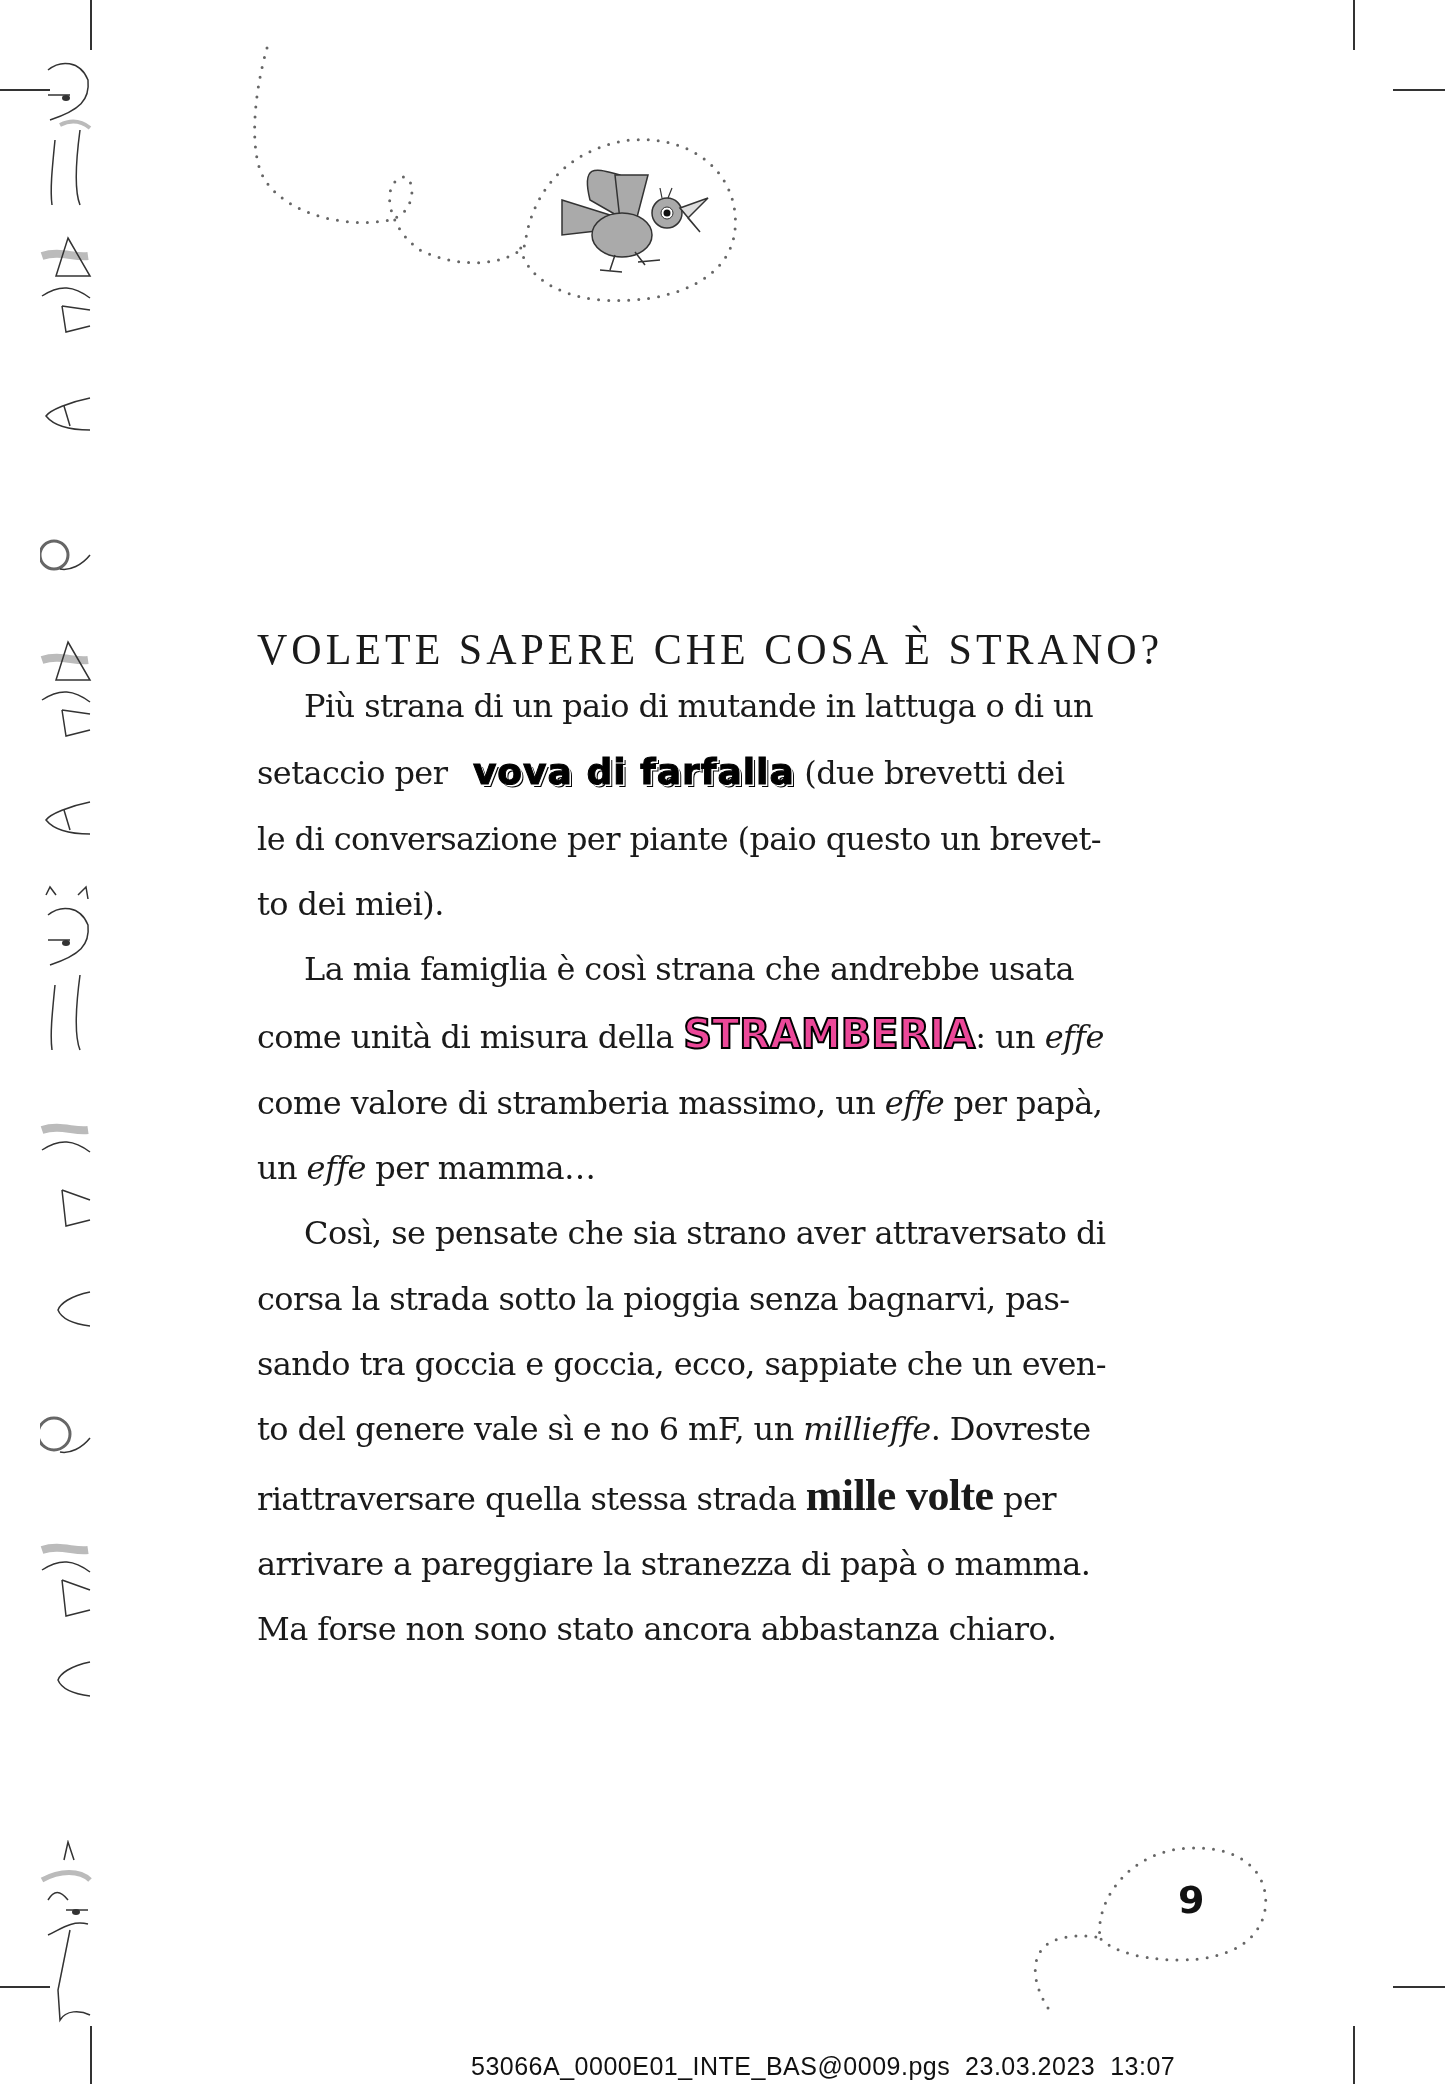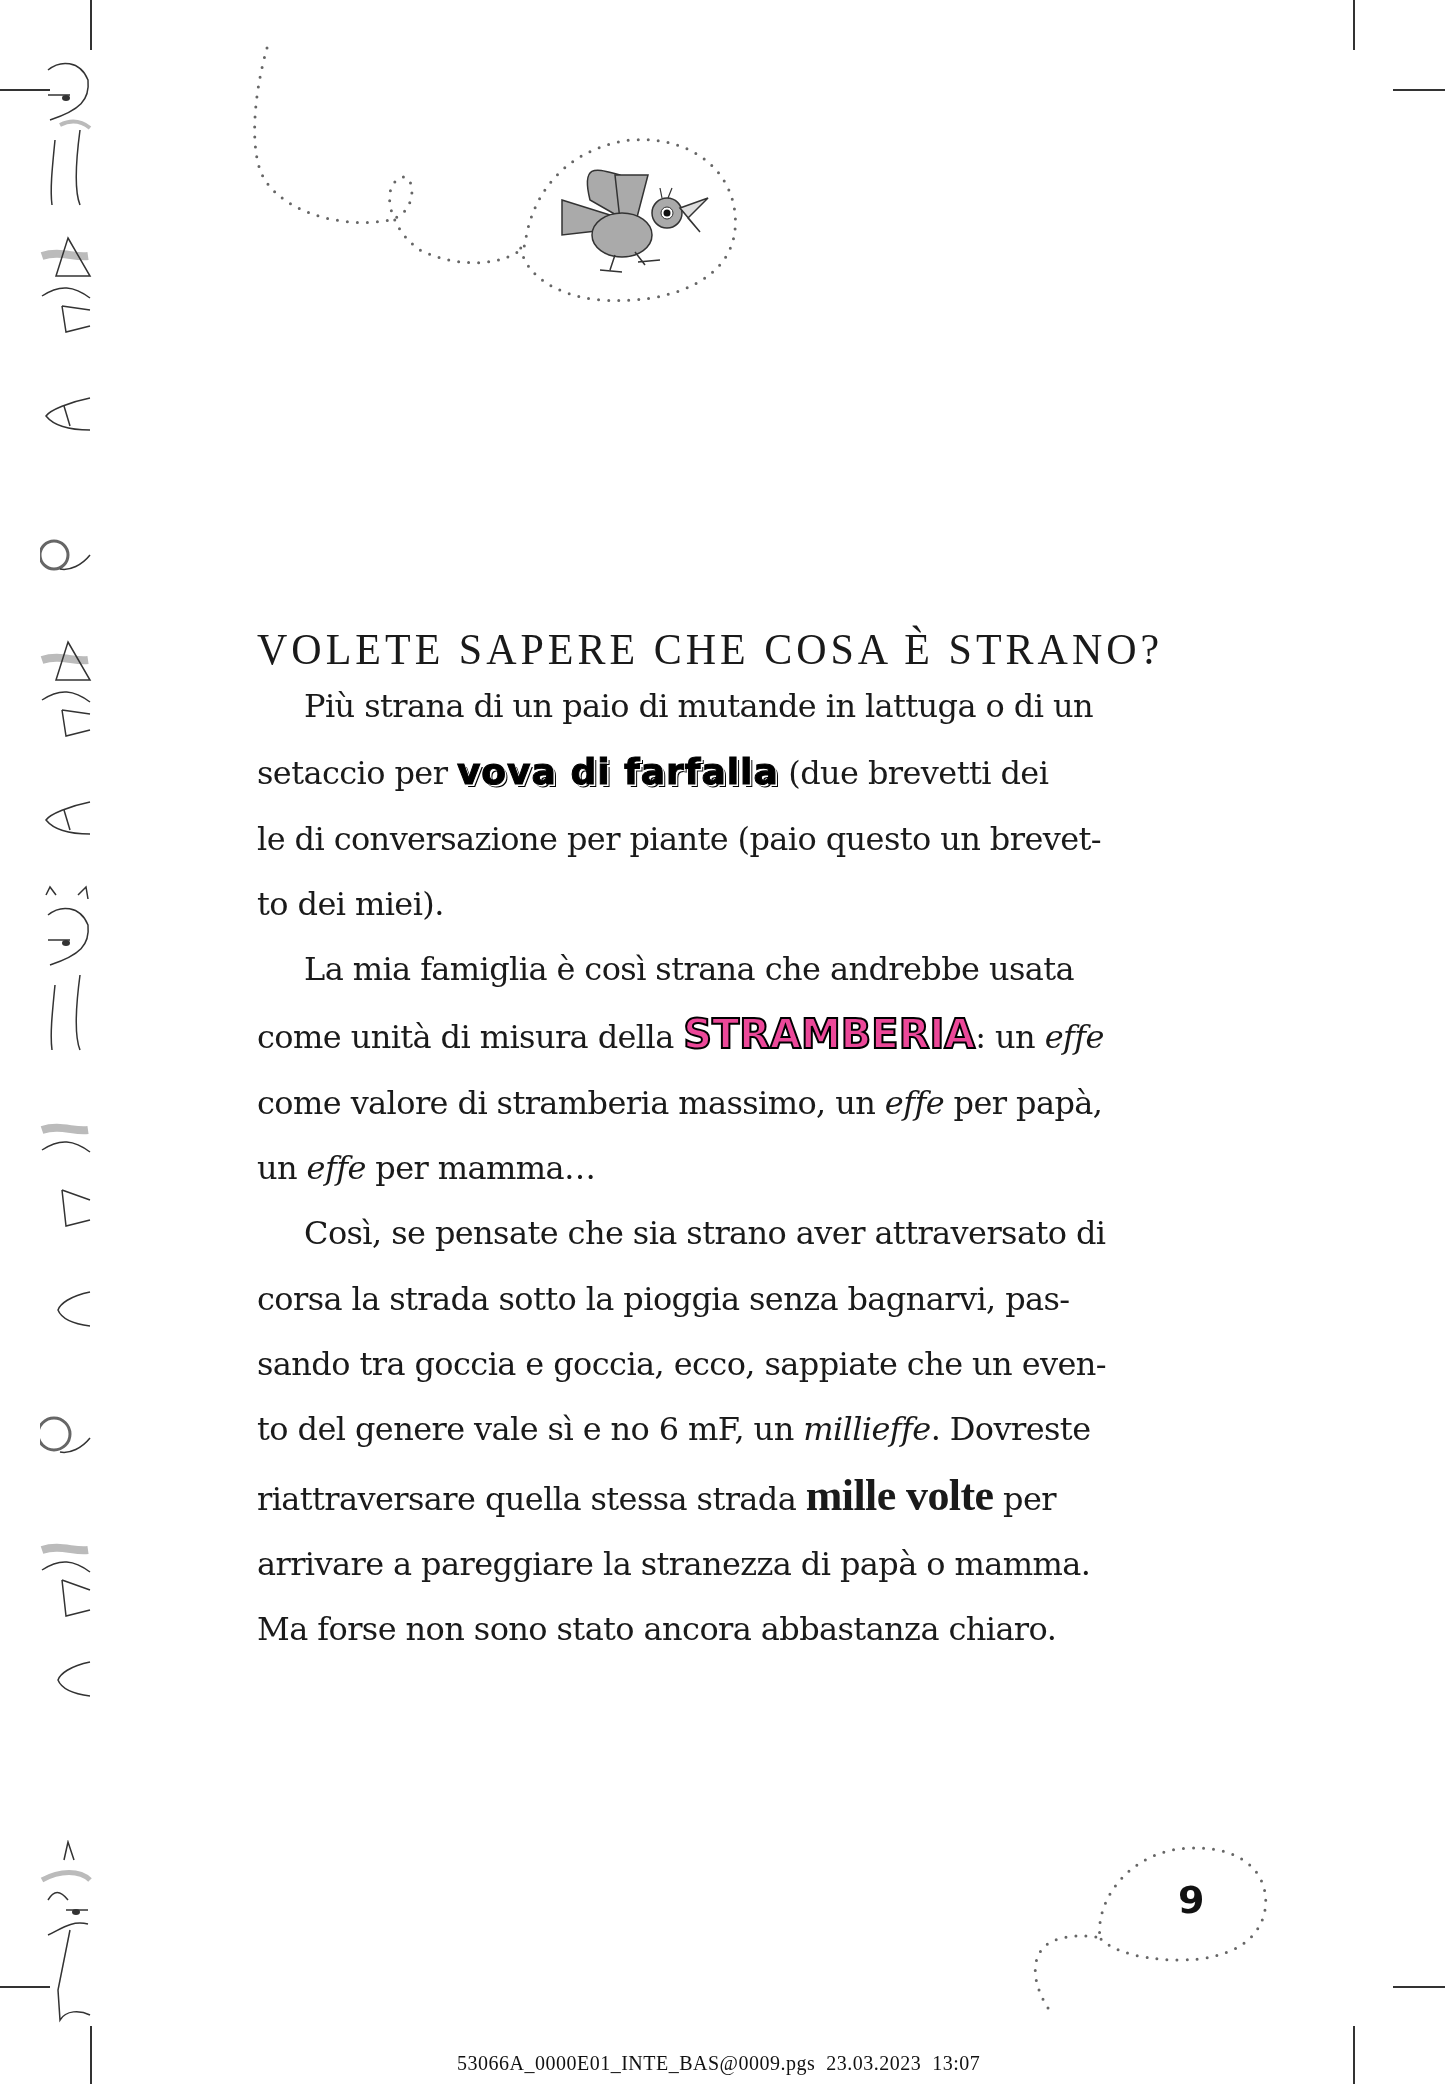--- a/index.html
+++ b/index.html
@@ -9,24 +9,24 @@
   .sketch { position:absolute; left:0; width:52px; }
   .top-deco { position:absolute; left:230px; top:30px; width:520px; height:300px; }
   .page-deco { position:absolute; left:1020px; top:1820px; width:300px; height:200px; }
   .page-number { position:absolute; left:1178px; top:1878px; font-family:"DejaVu Sans", sans-serif; font-weight:bold; font-size:38px; color:#111; }
   .content { position:absolute; left:257px; top:622px; width:952px; }
   .heading { font-family:"Liberation Serif", serif; font-size:42px; letter-spacing:4px; line-height:52px; margin:0; font-weight:normal; transform:scaleY(1.05); transform-origin:left top; }
   .para { font-family:"DejaVu Serif", serif; font-size:32px; line-height:65.3px; margin:0; text-align:justify; text-align-last:left; letter-spacing:-0.6px; }
   .para .line { display:block; white-space:nowrap; }
   .indent { padding-left:47px; }
   em { font-style:italic;margin-top:12px; }
-  .deco-outline { font-family:"DejaVu Sans", sans-serif; font-weight:bold; font-size:36px; color:#000; -webkit-text-stroke:1px #000; text-shadow:2px 2px 0 #fff, 3px 3px 0 #000; letter-spacing:1px; }
+  .deco-outline { font-family:"DejaVu Sans", sans-serif; font-weight:bold; font-size:36px; color:#000; -webkit-text-stroke:1px #000; text-shadow:2px 2px 0 #fff, 3px 3px 0 #000; letter-spacing:1px;margin-left:16px; }
   .deco-bubble { font-family:"DejaVu Sans", sans-serif; font-weight:900; font-size:40px; letter-spacing:0px; -webkit-text-stroke:2px #000; color:#ec4899; }
   .deco-bold { font-family:Liberation Serif, serif; font-weight:bold; font-size:44px; }
-  .footer-slug { position:absolute; left:457px; top:2052px; font-family:Liberation Serif, serif; font-size:20px; color:#111; letter-spacing:0.5px; white-space:pre; }
+  .footer-slug { position:absolute; left:471px; top:2052px; font-family:Liberation Sans, sans-serif; font-size:25px; color:#111; letter-spacing:0.5px; white-space:pre; }
 </style>
 </head>
 <body>
 
 <div class="crop" style="left:90px;top:0;width:2px;height:50px;"></div>
 <div class="crop" style="left:0;top:89px;width:50px;height:2px;"></div>
 <div class="crop" style="left:1353px;top:0;width:2px;height:50px;"></div>
 <div class="crop" style="left:1393px;top:89px;width:52px;height:2px;"></div>
 <div class="crop" style="left:0;top:1986px;width:50px;height:2px;"></div>
 <div class="crop" style="left:90px;top:2026px;width:2px;height:58px;"></div>

